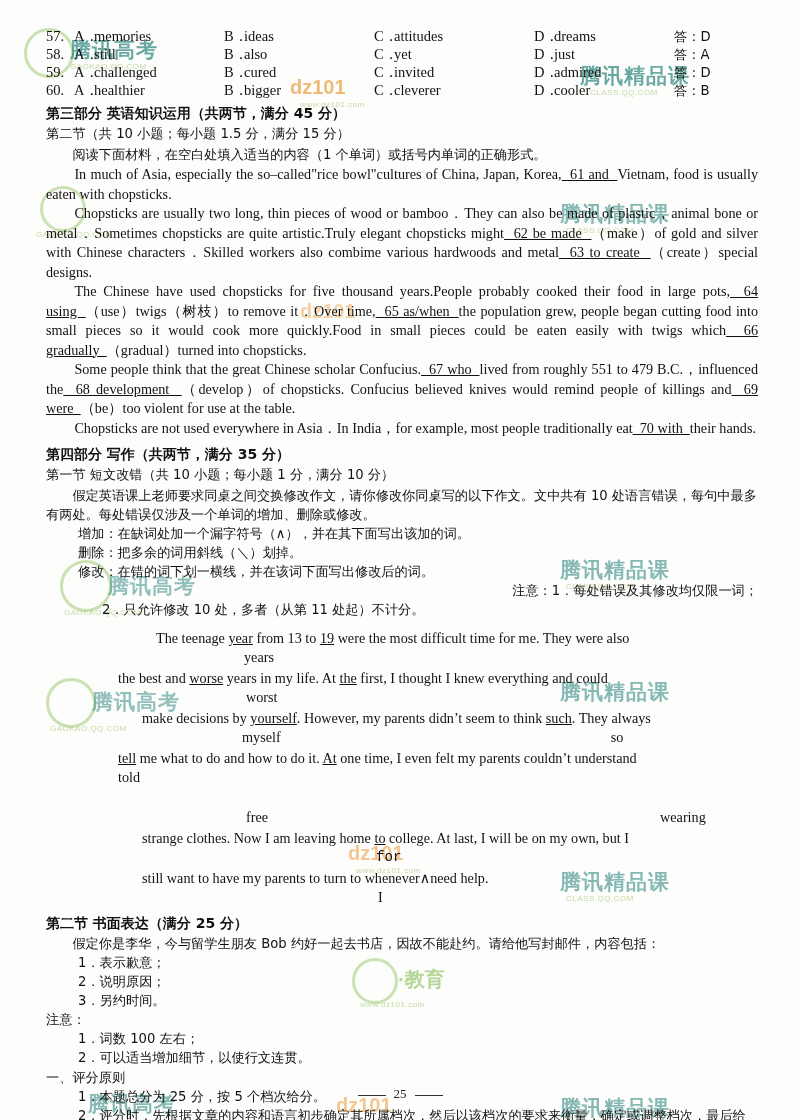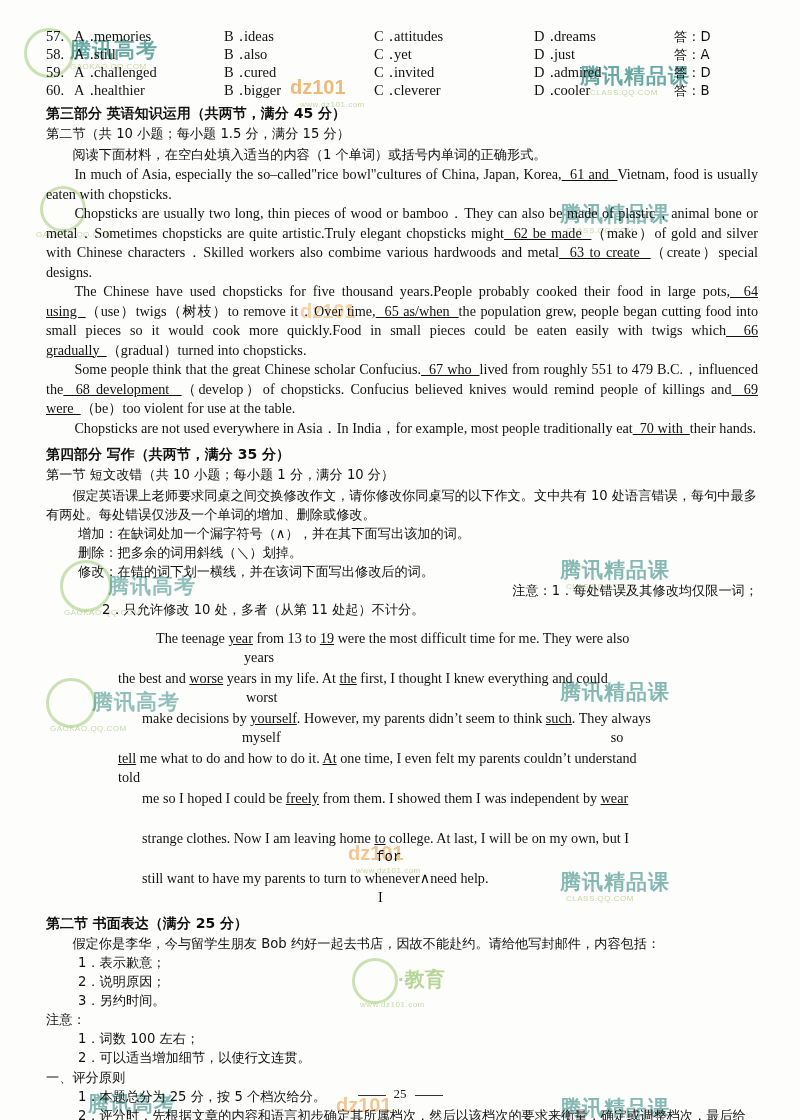--- a/index.html
+++ b/index.html
@@ -286,21 +286,21 @@
       </div>
       <div class="corr-line">
         <div class="corr-main" style="left:96px;">make decisions by <span class="u">yourself</span>. However, my parents didn’t seem to think <span class="u">such</span>. They always</div>
         <div class="corr-note" style="left:196px;">myself<span style="display:inline-block;width:330px;"></span>so</div>
       </div>
       <div class="corr-line">
         <div class="corr-main" style="left:72px;"><span class="u">tell</span> me what to do and how to do it. <span class="u">At</span> one time, I even felt my parents couldn’t understand</div>
         <div class="corr-note" style="left:72px;">told</div>
       </div>
       <div class="corr-line">
-        <div class="corr-main" style="left:96px;">me so I hoped I could be <span class="u">freely</span> from them. I showed them I was independent by <span class="u">wear</span></div>
+        <div class="corr-note" style="left:200px;">free<span style="display:inline-block;width:392px;"></span>wearing</div>
       </div>
       <div class="corr-line">
         <div class="corr-main" style="left:96px;">strange clothes. Now I am leaving home <span class="u">to</span> college. At last, I will be on my own, but I</div>
         <div class="corr-note" style="left:330px;font-family:Liberation Mono, monospace;">for</div>
       </div>
       <div class="corr-line">
         <div class="corr-main" style="left:96px;">still want to have my parents to turn to whenever∧need help.</div>
         <div class="corr-note" style="left:332px;">I</div>
       </div>
     </div>

